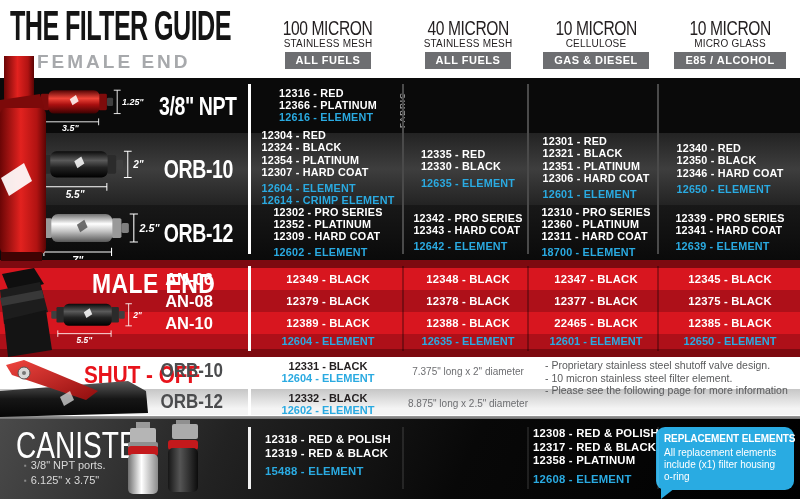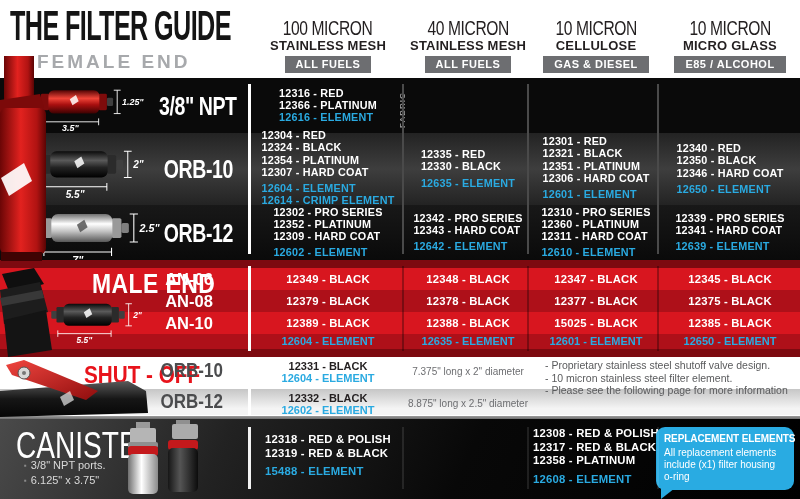--- a/index.html
+++ b/index.html
@@ -6,21 +6,21 @@
   #stage{position:relative;width:800px;height:499px;background:#fff;overflow:hidden;
          font-family:"Liberation Sans",sans-serif;-webkit-font-smoothing:antialiased;}
   .abs{position:absolute;}
   
   .title-cond{display:inline-block;font-size:42px;font-weight:bold;letter-spacing:-1px;color:#141414;
               transform:scaleX(0.60);transform-origin:left top;white-space:nowrap;line-height:44px;}
   .subtitle{font-size:19px;font-weight:bold;color:#a7a9ac;letter-spacing:3px;white-space:nowrap;}
   .colhdr{position:absolute;top:19px;width:156px;text-align:center;color:#231f20;}
   .micron{font-size:20px;font-weight:normal;line-height:19px;white-space:nowrap;}
   .condc{display:inline-block;transform:scaleX(0.78);transform-origin:center;letter-spacing:-0.5px;}
-  .media{font-size:13px;font-weight:bold;letter-spacing:0.2px;white-space:nowrap;}
+  .media{font-size:10px;font-weight:normal;letter-spacing:0.2px;white-space:nowrap;}
   .fuelbadge{display:inline-block;background:#6d6e71;color:#fff;font-weight:bold;font-size:11px;
              line-height:13px;padding:2px 11px;margin-top:3px;letter-spacing:0.5px;white-space:nowrap;}
   
   section{position:absolute;left:0;right:0;}
   #female{top:78px;height:182px;background:#0a0a0a;}
   #male{top:260px;height:97px;background:#d8161f;}
   #shutoff{top:357px;height:62px;background:#ffffff;}
   #canister{top:419px;height:80px;background:linear-gradient(115deg,#4a4a4a 0%,#222 28%,#080808 58%,#000 100%);}
   .frow{position:absolute;left:0;right:0;}
   .rowlabel{position:absolute;left:146px;width:104px;top:50%;transform:translateY(-50%);
@@ -164,21 +164,21 @@
             <g stroke="#ffffff" stroke-width="1.3" fill="none">
               <path d="M12 56 V66 M94 56 V66 M12 61 H94"></path>
               <path d="M116 15 H126 M116 49 H126 M121 15 V49"></path>
             </g>
             <text x="53" y="75" text-anchor="middle" font-family="Liberation Sans, sans-serif" font-size="13" font-style="italic" font-weight="bold" fill="#fff">7"</text>
             <text x="128" y="37" font-family="Liberation Sans, sans-serif" font-size="13" font-style="italic" font-weight="bold" fill="#fff">2.5"</text>
           </svg></div>
         <div class="rowlabel"><span class="condc2">ORB-12</span></div>
         <div class="cell" style="left: 250px;"><div class="cellinner"><div class="part">12302 - PRO SERIES</div><div class="part">12352 - PLATINUM</div><div class="part">12309 - HARD COAT</div><div class="elem" style="margin-top: 4px;">12602 - ELEMENT</div></div></div>
         <div class="cell" style="left: 390px;"><div class="cellinner"><div class="part">12342 - PRO SERIES</div><div class="part">12343 - HARD COAT</div><div class="elem" style="margin-top: 4px;">12642 - ELEMENT</div></div></div>
-        <div class="cell" style="left: 518px;"><div class="cellinner"><div class="part">12310 - PRO SERIES</div><div class="part">12360 - PLATINUM</div><div class="part">12311 - HARD COAT</div><div class="elem" style="margin-top: 4px;">12610 - ELEMENT</div></div></div>
+        <div class="cell" style="left: 518px;"><div class="cellinner"><div class="part">12310 - PRO SERIES</div><div class="part">12360 - PLATINUM</div><div class="part">12311 - HARD COAT</div><div class="elem" style="margin-top: 4px;">18700 - ELEMENT</div></div></div>
         <div class="cell" style="left: 652px;"><div class="cellinner"><div class="part">12339 - PRO SERIES</div><div class="part">12341 - HARD COAT</div><div class="elem" style="margin-top: 4px;">12639 - ELEMENT</div></div></div>
       </div>
       <div class="vsep" style="left: 248px; width: 3px; background: rgb(255, 255, 255);"></div>
       <div class="vsep" style="left: 402px; width: 1.5px; background: rgb(74, 74, 74);"></div>
       <div class="vsep" style="left: 527px; width: 1.5px; background: rgb(74, 74, 74);"></div>
       <div class="vsep" style="left: 657px; width: 1.5px; background: rgb(74, 74, 74);"></div>
     </section>
   <section id="male">
       <div class="band" style="top: 0px; height: 8px; background: rgb(125, 10, 16);"></div>
       <div class="band" style="top: 8px; height: 22px; background: rgb(216, 22, 31);"></div>
@@ -215,21 +215,21 @@
       <div class="mcell" style="left: 526px; top: 8px;">12347 - BLACK</div>
       <div class="mcell" style="left: 660px; top: 8px;">12345 - BLACK</div>
       <div class="anlabel" style="top: 30px;">AN-08</div>
       <div class="mcell" style="left: 258px; top: 30px;">12379 - BLACK</div>
       <div class="mcell" style="left: 398px; top: 30px;">12378 - BLACK</div>
       <div class="mcell" style="left: 526px; top: 30px;">12377 - BLACK</div>
       <div class="mcell" style="left: 660px; top: 30px;">12375 - BLACK</div>
       <div class="anlabel" style="top: 52px;">AN-10</div>
       <div class="mcell" style="left: 258px; top: 52px;">12389 - BLACK</div>
       <div class="mcell" style="left: 398px; top: 52px;">12388 - BLACK</div>
-      <div class="mcell" style="left: 526px; top: 52px;">15025 - BLACK</div>
+      <div class="mcell" style="left: 526px; top: 52px;">22465 - BLACK</div>
       <div class="mcell" style="left: 660px; top: 52px;">12385 - BLACK</div>
       <div class="mecell" style="left: 258px; top: 74px;">12604 - ELEMENT</div>
       <div class="mecell" style="left: 398px; top: 74px;">12635 - ELEMENT</div>
       <div class="mecell" style="left: 526px; top: 74px;">12601 - ELEMENT</div>
       <div class="mecell" style="left: 660px; top: 74px;">12650 - ELEMENT</div>
       <div class="vsep" style="left: 248px; width: 3px; background: rgb(255, 255, 255);"></div>
       <div class="vsep" style="left: 402px; width: 2px; background: rgba(0, 0, 0, 0.3);"></div>
       <div class="vsep" style="left: 527px; width: 2px; background: rgba(0, 0, 0, 0.3);"></div>
       <div class="vsep" style="left: 657px; width: 2px; background: rgba(0, 0, 0, 0.3);"></div>
     </section>

